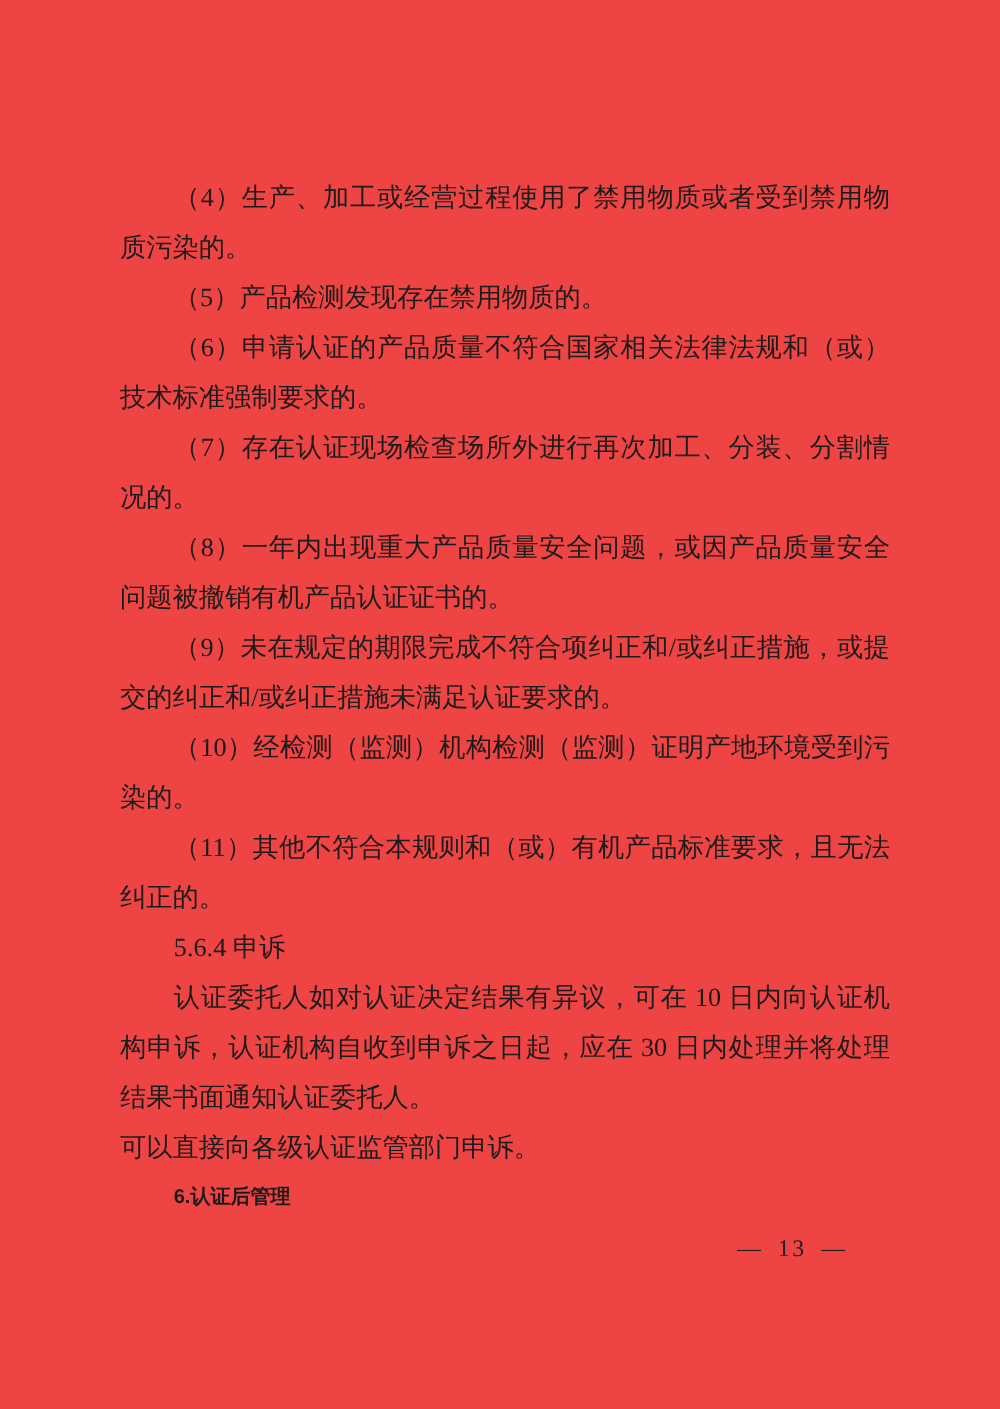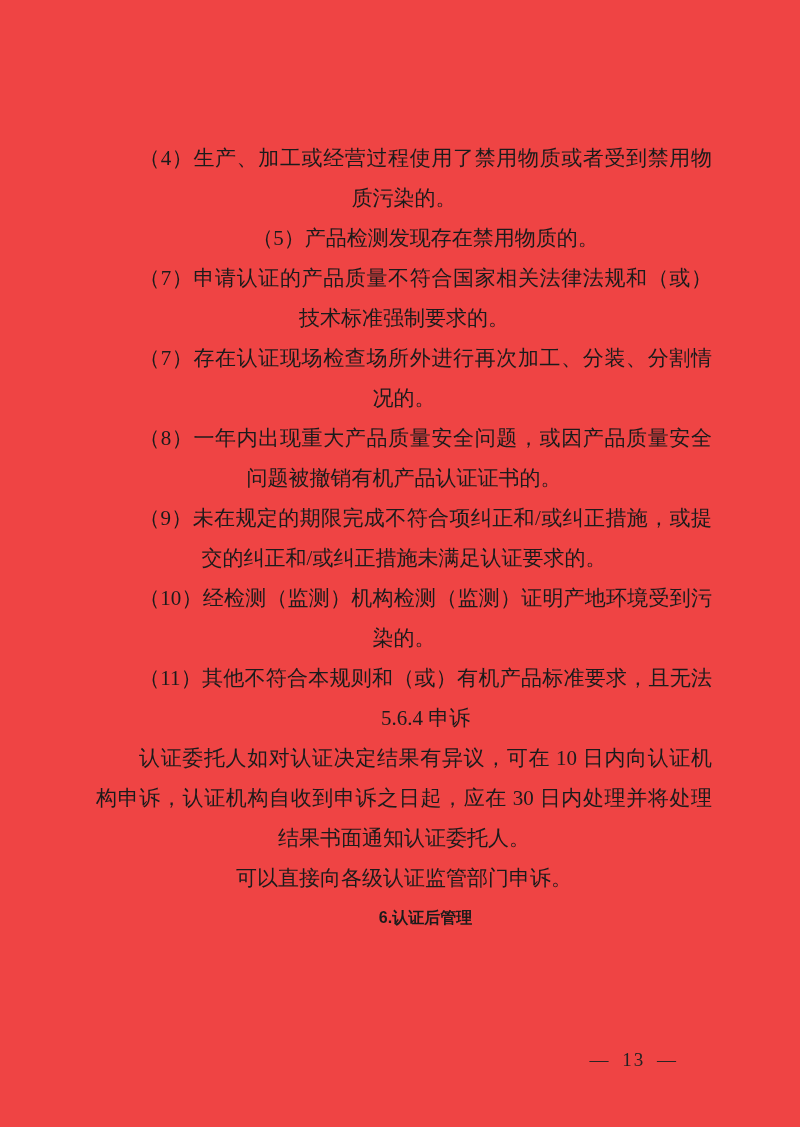--- a/index.html
+++ b/index.html
@@ -22,63 +22,63 @@
     left: 96px;
     top: 138px;
     width: 616px;
   }
   .line {
     height: 40px;
     line-height: 40px;
     font-size: 21px;
     overflow: hidden;
     white-space: normal;
-    text-align: center;
   }
   .line.indent { padding-left: 43px; }
   .line.fill {
     text-align: justify;
     text-align-last: justify;
   }
   .line.heading {
     font-family: "Liberation Sans", "DejaVu Sans", sans-serif;
     font-weight: 700;
     font-size: 16px;
     text-align-last: auto;
   }
   .footer {
     position: absolute;
-    top: 1048px;
+    top: 988px;
     right: 122px;
     font-size: 19px;
     line-height: 24px;
     letter-spacing: 2px;
     word-spacing: 5px;
     color: #222222;
   }
 </style>
 </head>
 <body>
 
 <div class="page">
   <div class="content" id="content">
       <div class="line indent fill">（4）生产、加工或经营过程使用了禁用物质或者受到禁用物</div>
       <div class="line">质污染的。</div>
       <div class="line indent">（5）产品检测发现存在禁用物质的。</div>
-      <div class="line indent fill">（7）申请认证的产品质量不符合国家相关法律法规和（或）</div>
+      <div class="line indent fill">（6）申请认证的产品质量不符合国家相关法律法规和（或）</div>
       <div class="line">技术标准强制要求的。</div>
       <div class="line indent fill">（7）存在认证现场检查场所外进行再次加工、分装、分割情</div>
       <div class="line">况的。</div>
       <div class="line indent fill">（8）一年内出现重大产品质量安全问题，或因产品质量安全</div>
       <div class="line">问题被撤销有机产品认证证书的。</div>
       <div class="line indent fill">（9）未在规定的期限完成不符合项纠正和/或纠正措施，或提</div>
       <div class="line">交的纠正和/或纠正措施未满足认证要求的。</div>
       <div class="line indent fill">（10）经检测（监测）机构检测（监测）证明产地环境受到污</div>
       <div class="line">染的。</div>
       <div class="line indent fill">（11）其他不符合本规则和（或）有机产品标准要求，且无法</div>
+      <div class="line">纠正的。</div>
       <div class="line indent">5.6.4 申诉</div>
       <div class="line indent fill">认证委托人如对认证决定结果有异议，可在 10 日内向认证机</div>
       <div class="line fill">构申诉，认证机构自收到申诉之日起，应在 30 日内处理并将处理</div>
       <div class="line">结果书面通知认证委托人。</div>
       <div class="line">可以直接向各级认证监管部门申诉。</div>
       <div class="line indent heading">6.认证后管理</div>
     </div>
   <div class="footer">— 13 —</div>
 </div>
 

